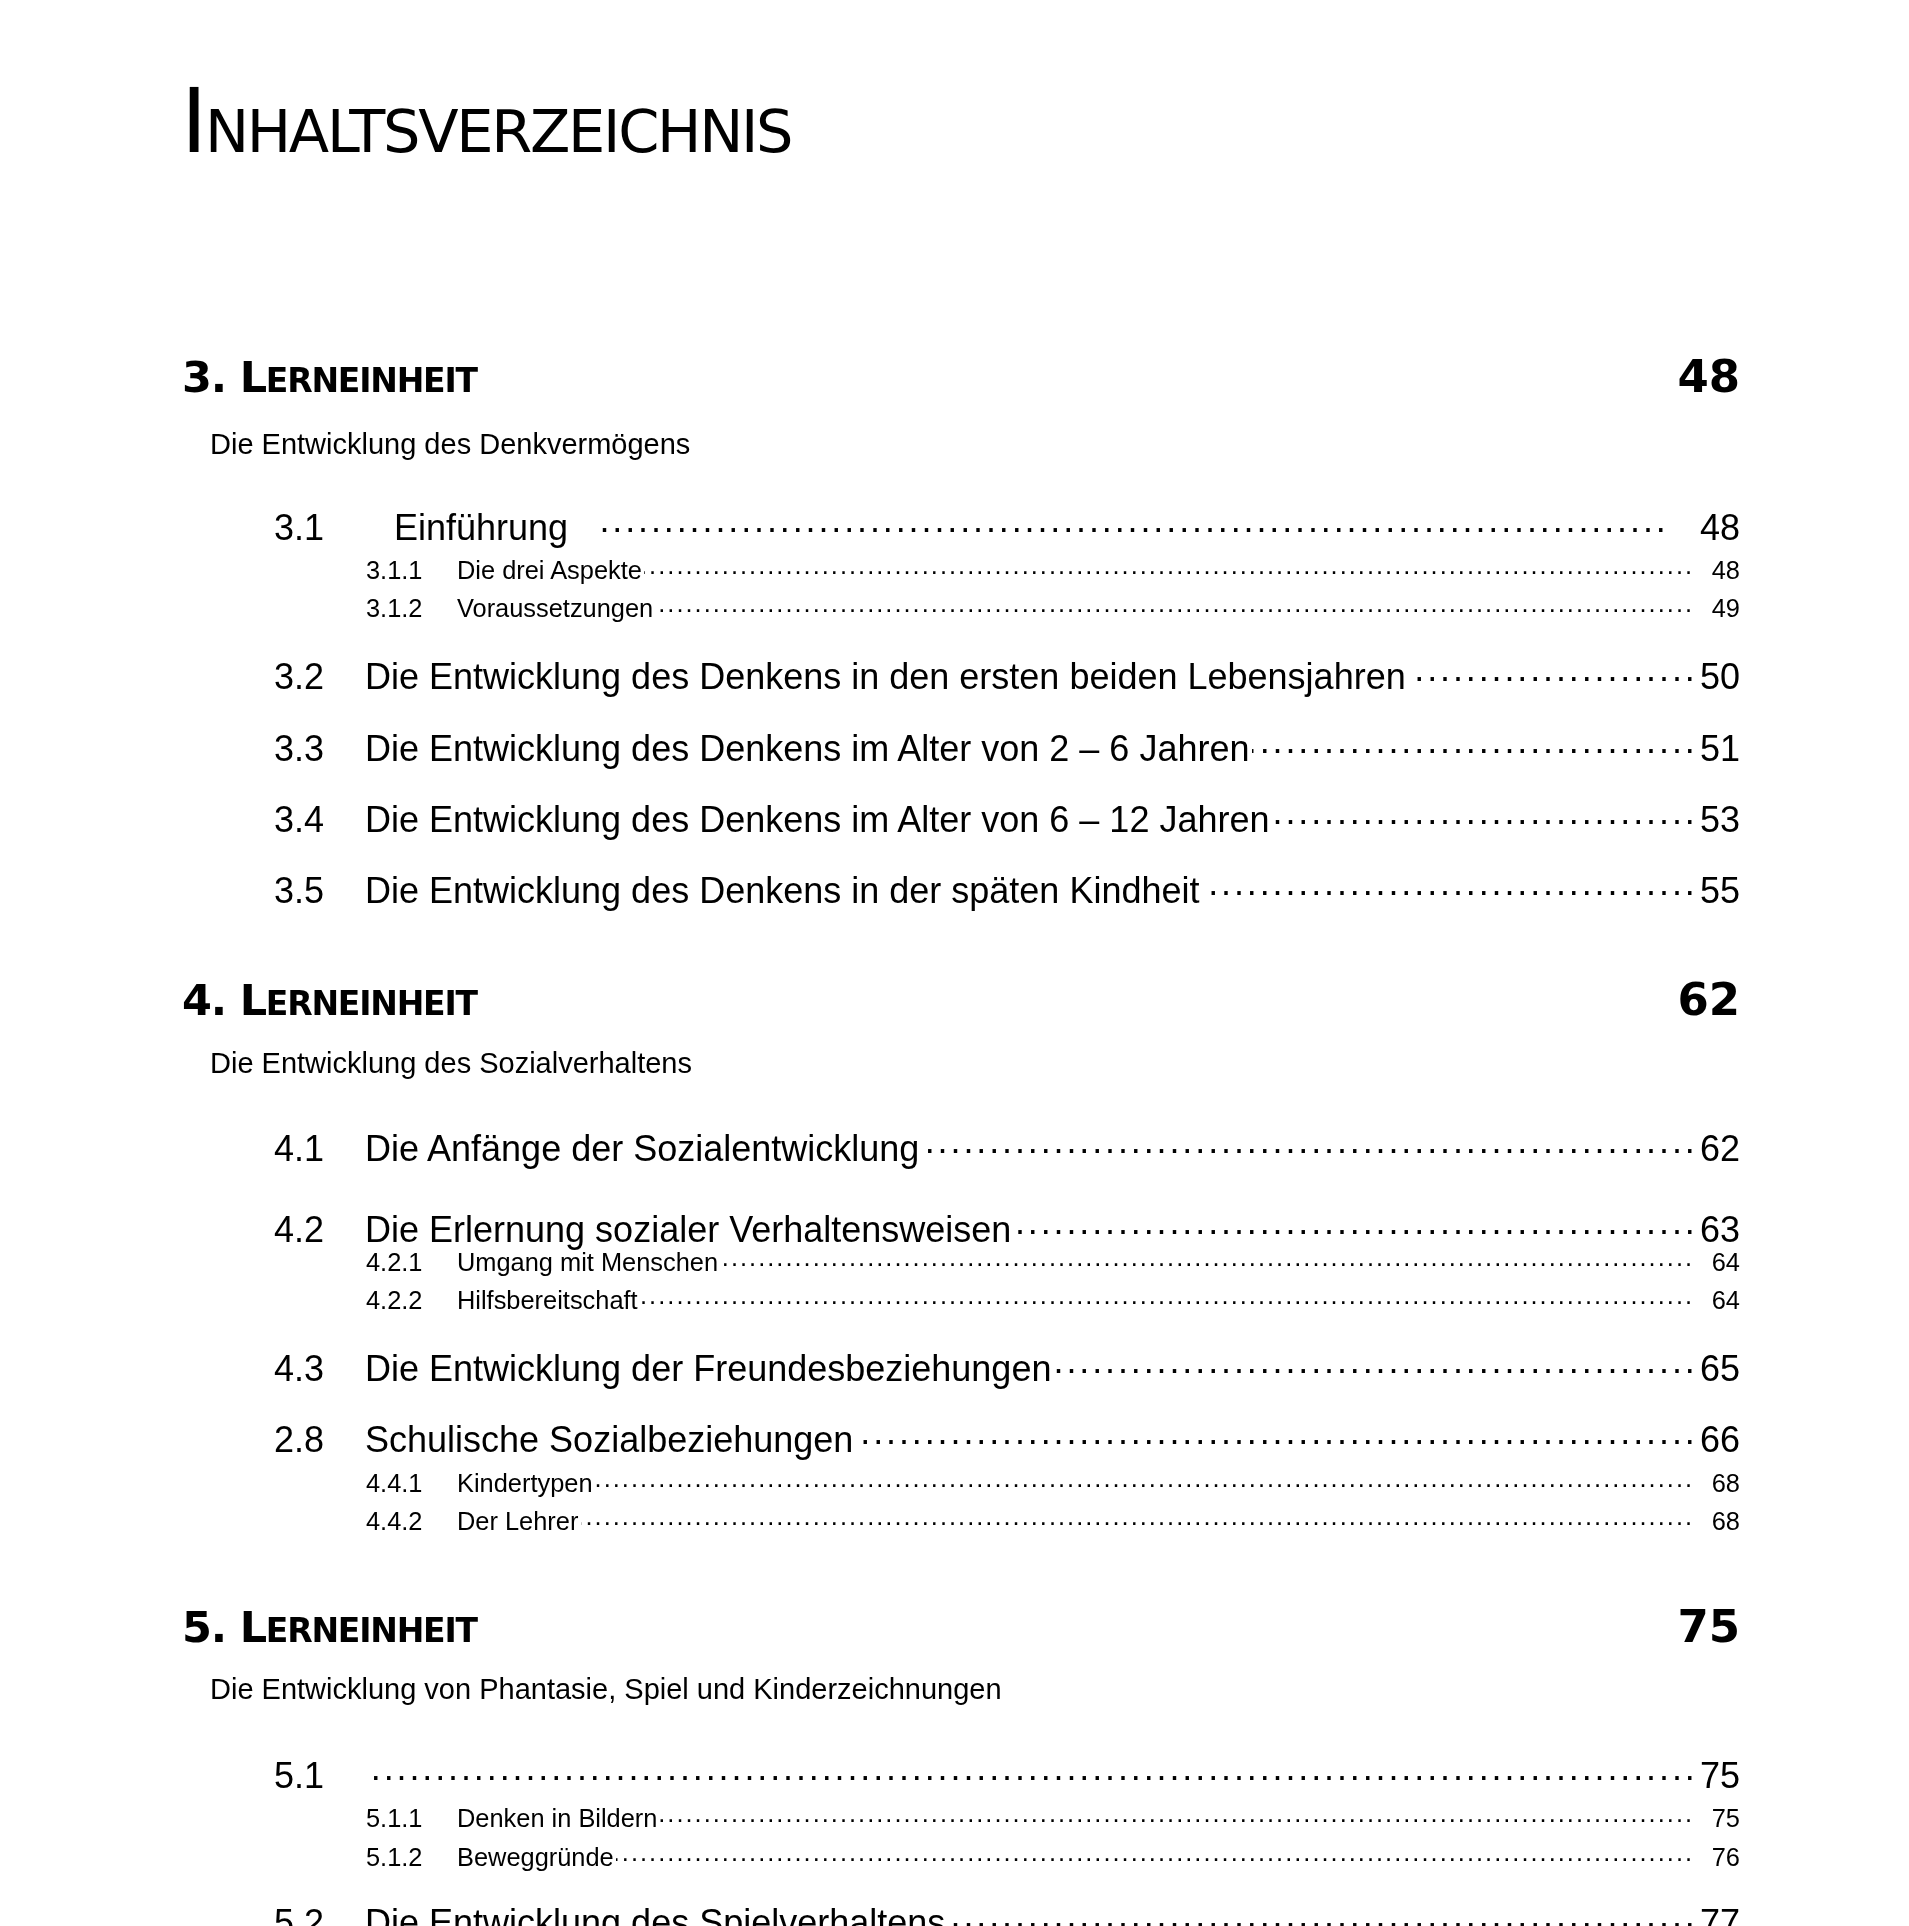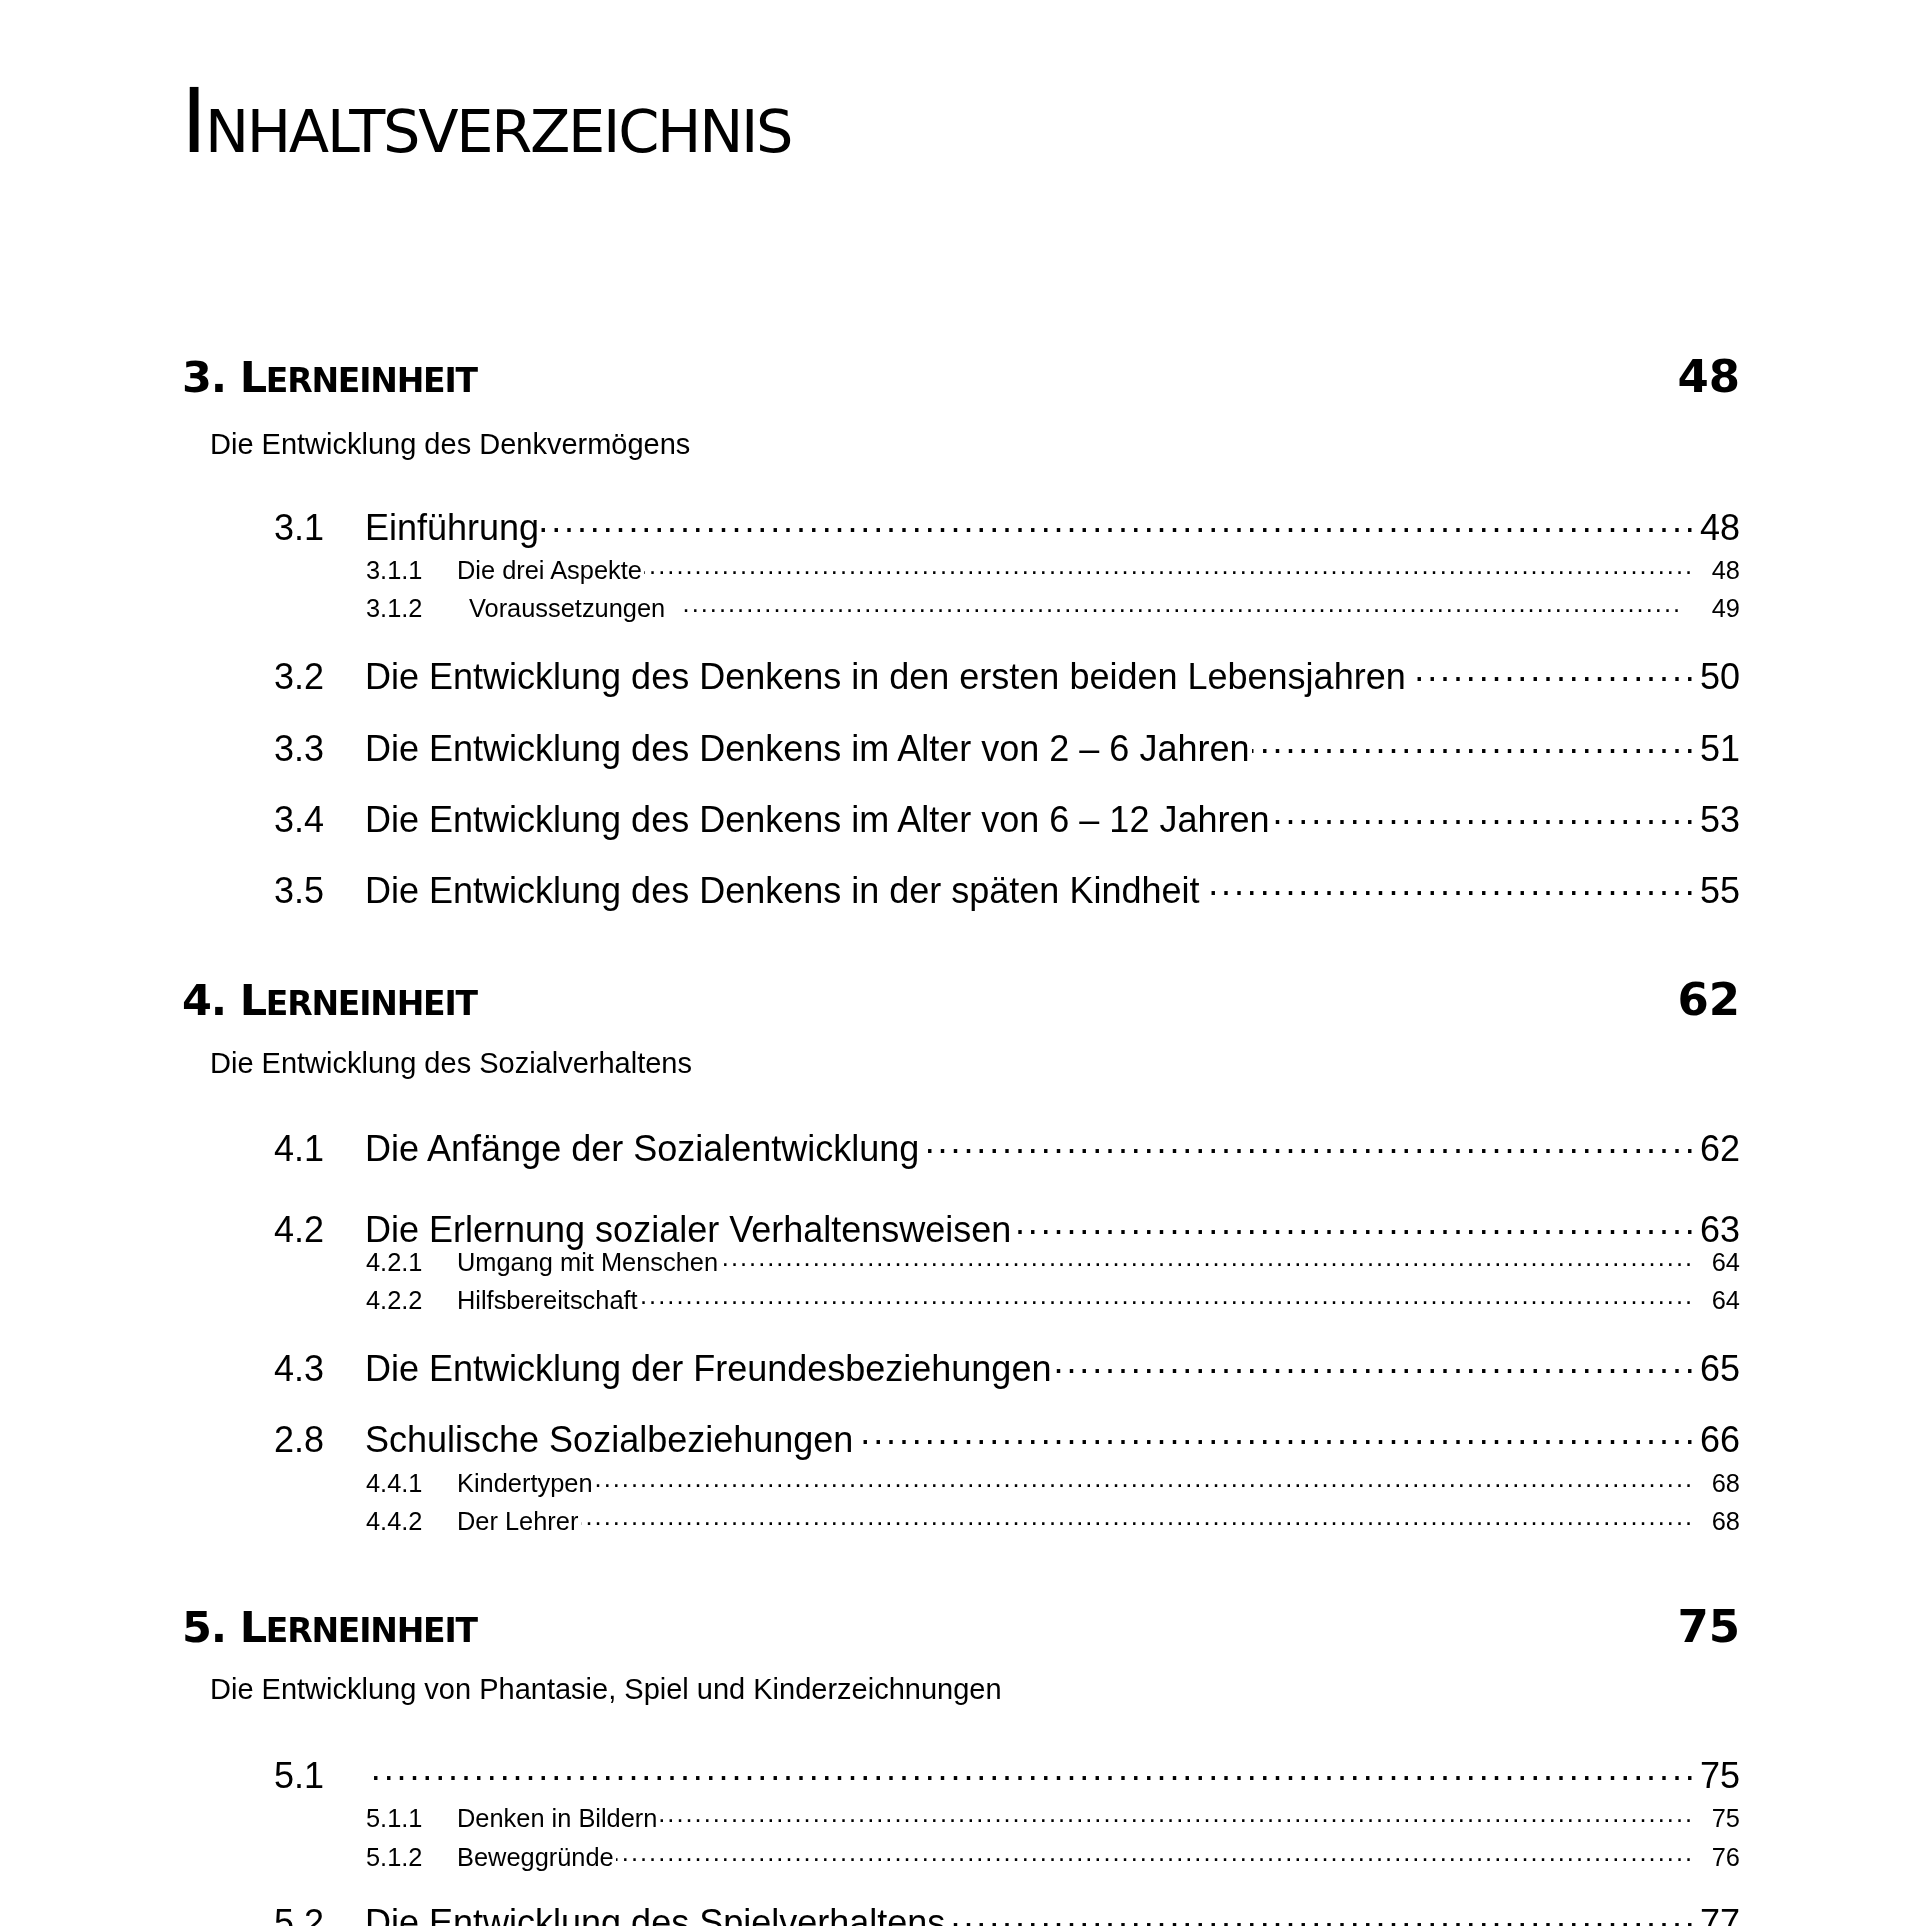--- a/index.html
+++ b/index.html
@@ -124,33 +124,33 @@
 
 <div class="page-title"><span>I</span><span class="sc">NHALTSVERZEICHNIS</span></div>
 
 <div class="unit" style="top: 349px;">
   <div class="unit-header">
     <span class="label"><span>3.</span> <span>L</span><span class="sc">ERNEINHEIT</span></span>
     <span class="page">48</span>
   </div>
   <div class="unit-subtitle" style="top: 81px;">Die Entwicklung des Denkvermögens</div>
 
-  <div class="toc-row l2" style="top: 155px;">
+  <div class="toc-row l2" style="top: 155px; gap: 29px;">
     <span class="num">3.1</span>
     <span class="title">Einführung</span>
     <span class="leader"></span>
     <span class="pg">48</span>
   </div>
   <div class="toc-row l3" style="top: 205px;">
     <span class="num">3.1.1</span>
     <span class="title">Die drei Aspekte</span>
     <span class="leader"></span>
     <span class="pg">48</span>
   </div>
-  <div class="toc-row l3" style="top: 243px; gap: 12px;">
+  <div class="toc-row l3" style="top: 243px;">
     <span class="num">3.1.2</span>
     <span class="title">Voraussetzungen</span>
     <span class="leader"></span>
     <span class="pg">49</span>
   </div>
   <div class="toc-row l2" style="top: 304px;">
     <span class="num">3.2</span>
     <span class="title">Die Entwicklung des Denkens in den ersten beiden Lebensjahren</span>
     <span class="leader"></span>
     <span class="pg">50</span>

